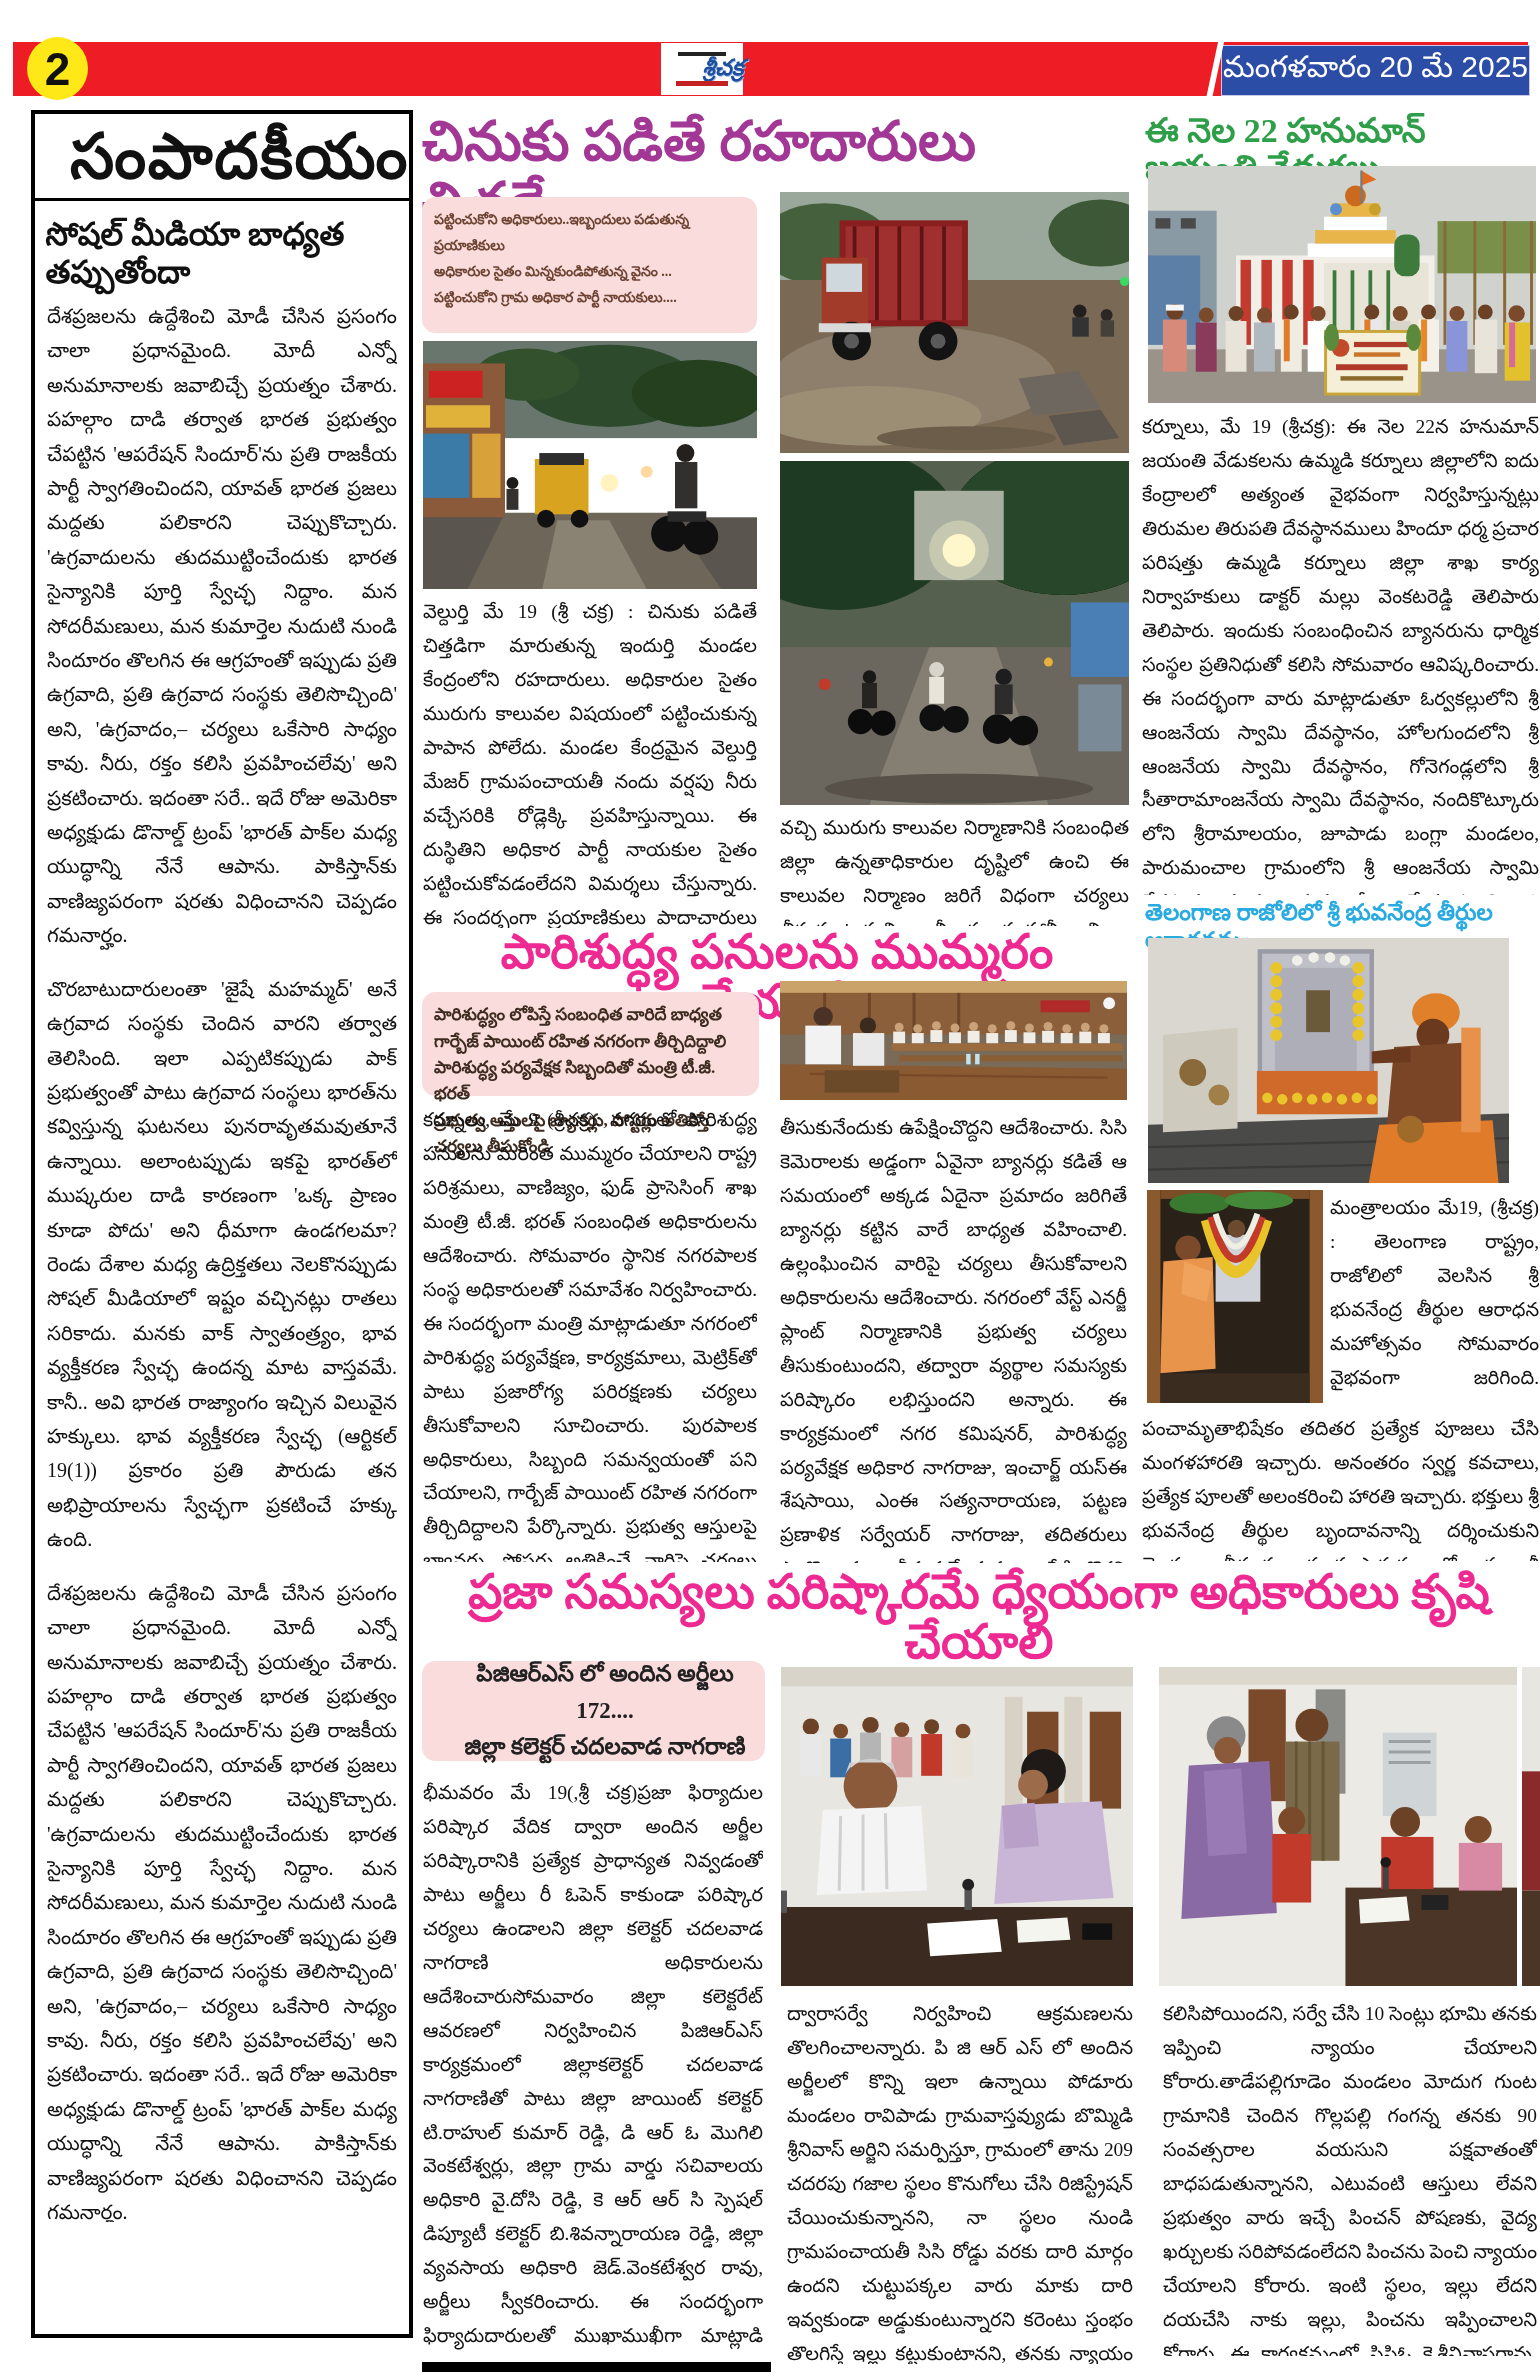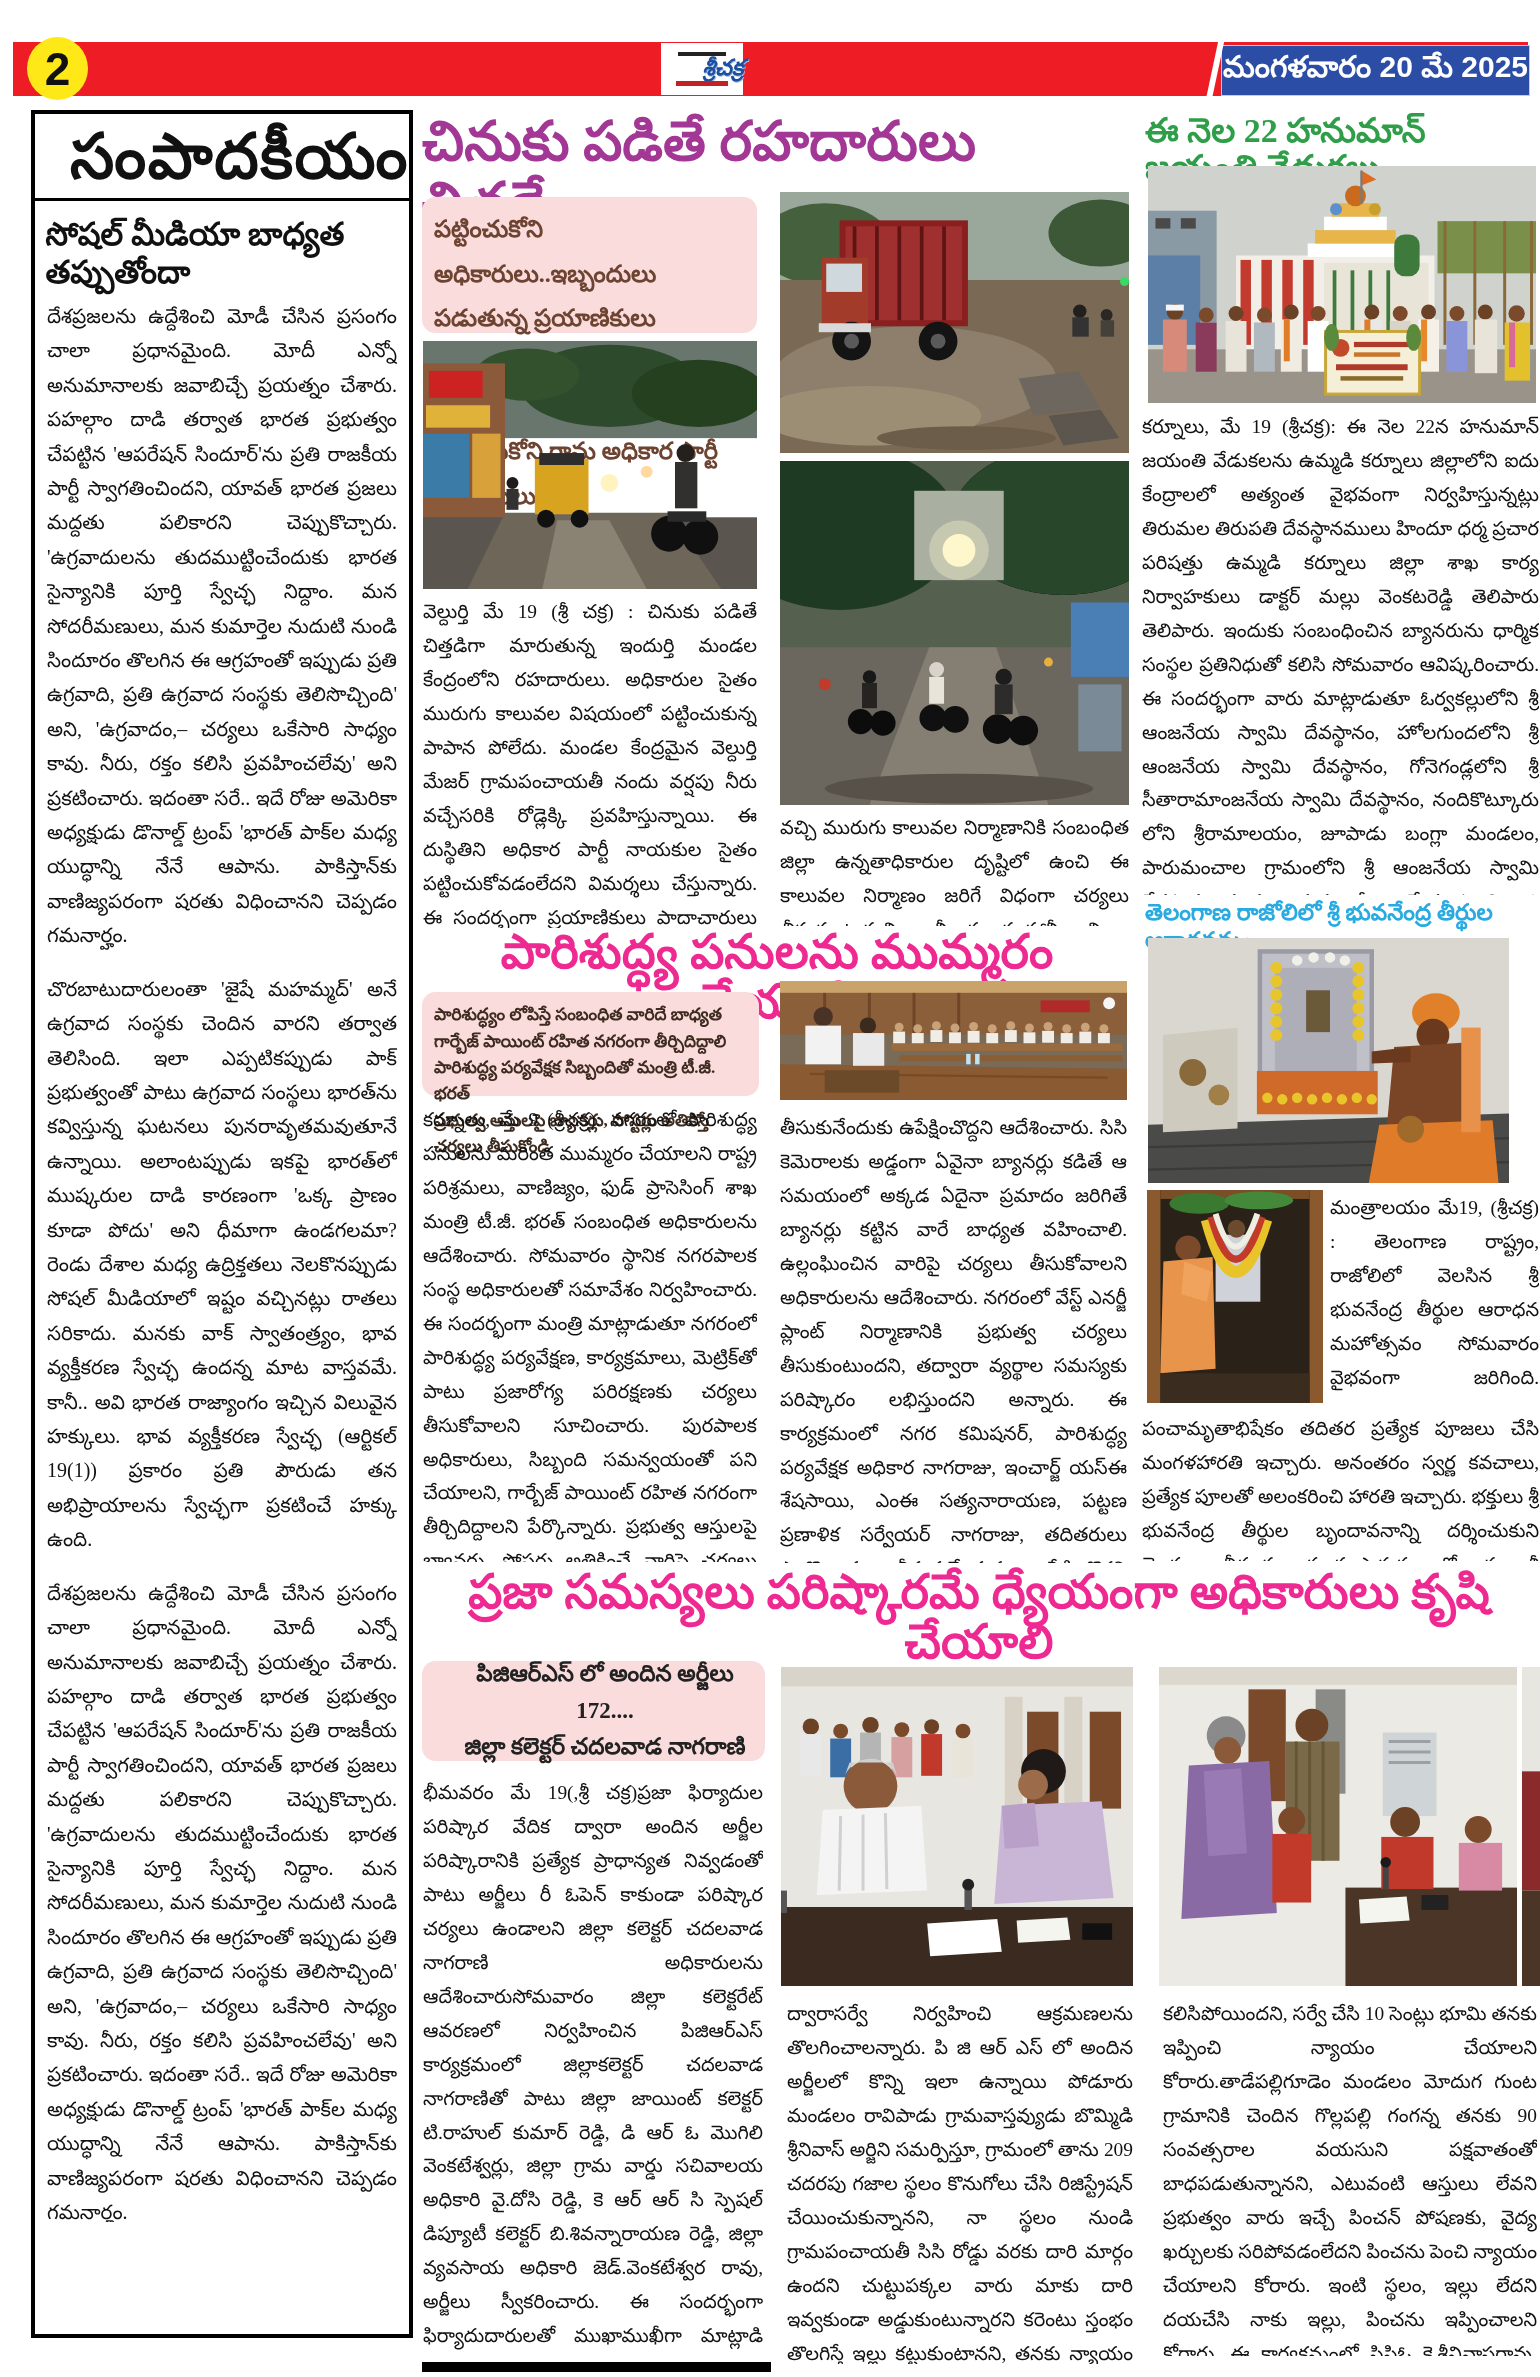--- a/index.html
+++ b/index.html
@@ -12,39 +12,39 @@
             display:flex;align-items:center;justify-content:center;font-family:"Liberation Sans",sans-serif;
             font-weight:bold;font-size:46px;color:#111;z-index:3;}
   .masthead{left:661px;top:43px;width:82px;height:52px;background:#fff;z-index:3;display:flex;flex-direction:column;
             align-items:center;justify-content:center;gap:1.5px;}
   .masthead .tagline-top{width:48px;height:3.7px;background:#222;}
   .masthead .logo-text{font-style:italic;font-weight:bold;font-size:22.4px;color:#1d4fa0;line-height:1;
             text-shadow:0.7px 0.7px 0 #9db8e0;margin-left:42px;}
   .masthead .tagline-bottom{width:52px;height:4.5px;background:#c42222;}
   .date-box{left:1221px;top:45px;width:307px;height:49px;background:#2c4da6;border:1.5px solid #c8c8e8;
             display:flex;align-items:center;justify-content:center;color:#fff;z-index:3;
-            font-family:"Liberation Sans",sans-serif;font-weight:bold;font-size:30px;}
+            font-family:"Liberation Sans",sans-serif;font-weight:normal;font-size:30px;}
   .date-slash{left:1212px;top:42px;width:6px;height:57px;background:#fff;transform:skewX(-12deg);z-index:4;}
   
   .editorial-box{left:31px;top:110px;width:382px;height:2228px;border:4.5px solid #000;box-sizing:border-box;background:#fff;}
   .editorial-title{padding:10.4px 0 7.5px 0;text-align:right;font-size:63px;font-weight:bold;letter-spacing:1.5px;
             border-bottom:3.7px solid #000;line-height:1.05;}
   .editorial-headline{margin:15px 10.4px 7.5px 10.4px;font-size:32px;font-weight:bold;line-height:1.18;}
   .editorial-body{margin:4.5px 12px;font-size:20px;line-height:1.72;text-align:justify;overflow:hidden;height:1923px;}
   .editorial-body p{margin:0 0 19.4px 0;}
   
   .roads-headline{left:422px;top:112px;width:710px;font-size:55px;font-weight:bold;color:#a23795;line-height:1.1;}
   .san-headline{left:422px;top:927px;width:710px;font-size:48px;font-weight:bold;color:#ee2a92;text-align:center;line-height:1.05;}
   .pgrs-headline{left:422px;top:1567px;width:1114px;font-size:48px;font-weight:bold;color:#ee2a92;text-align:center;line-height:1.05;}
   .hanuman-headline{left:1145px;top:112px;width:391px;font-size:34px;font-weight:bold;color:#2f9e49;line-height:1.1;}
   .tirthula-headline{left:1145px;top:899px;width:394px;font-size:23px;font-weight:bold;color:#29aae1;line-height:1.2;}
   
   .hl-box{background:#fadcdc;border-radius:13.4px;padding:10.4px 12px;box-sizing:border-box;}
   .roads-hl{left:422px;top:197px;width:335px;height:136px;}
-  .roads-hl .line{font-size:24px;font-weight:bold;color:#6d4332;line-height:1.85;}
+  .roads-hl .line{font-size:14px;font-weight:bold;color:#6d4332;line-height:1.85;}
   .san-hl{left:422px;top:992px;width:337px;height:104px;}
   .san-hl .line{font-size:17px;font-weight:bold;color:#3d2b1f;line-height:1.55;}
   .pgrs-hl{left:422px;top:1661px;width:343px;height:100px;display:flex;flex-direction:column;justify-content:center;padding-left:35px;}
   .pgrs-hl .line{font-size:23px;font-weight:bold;color:#222;text-align:center;line-height:1.6;}
   
   .body-col{font-size:19.4px;line-height:1.75;text-align:justify;overflow:hidden;}
   .roads-col1{left:423px;top:595px;width:334px;height:333px;}
   .roads-col2{left:780px;top:811px;width:349px;height:115px;}
   .san-col1{left:423px;top:1103px;width:334px;height:459px;}
   .san-col2{left:780px;top:1111px;width:347px;height:452px;}

